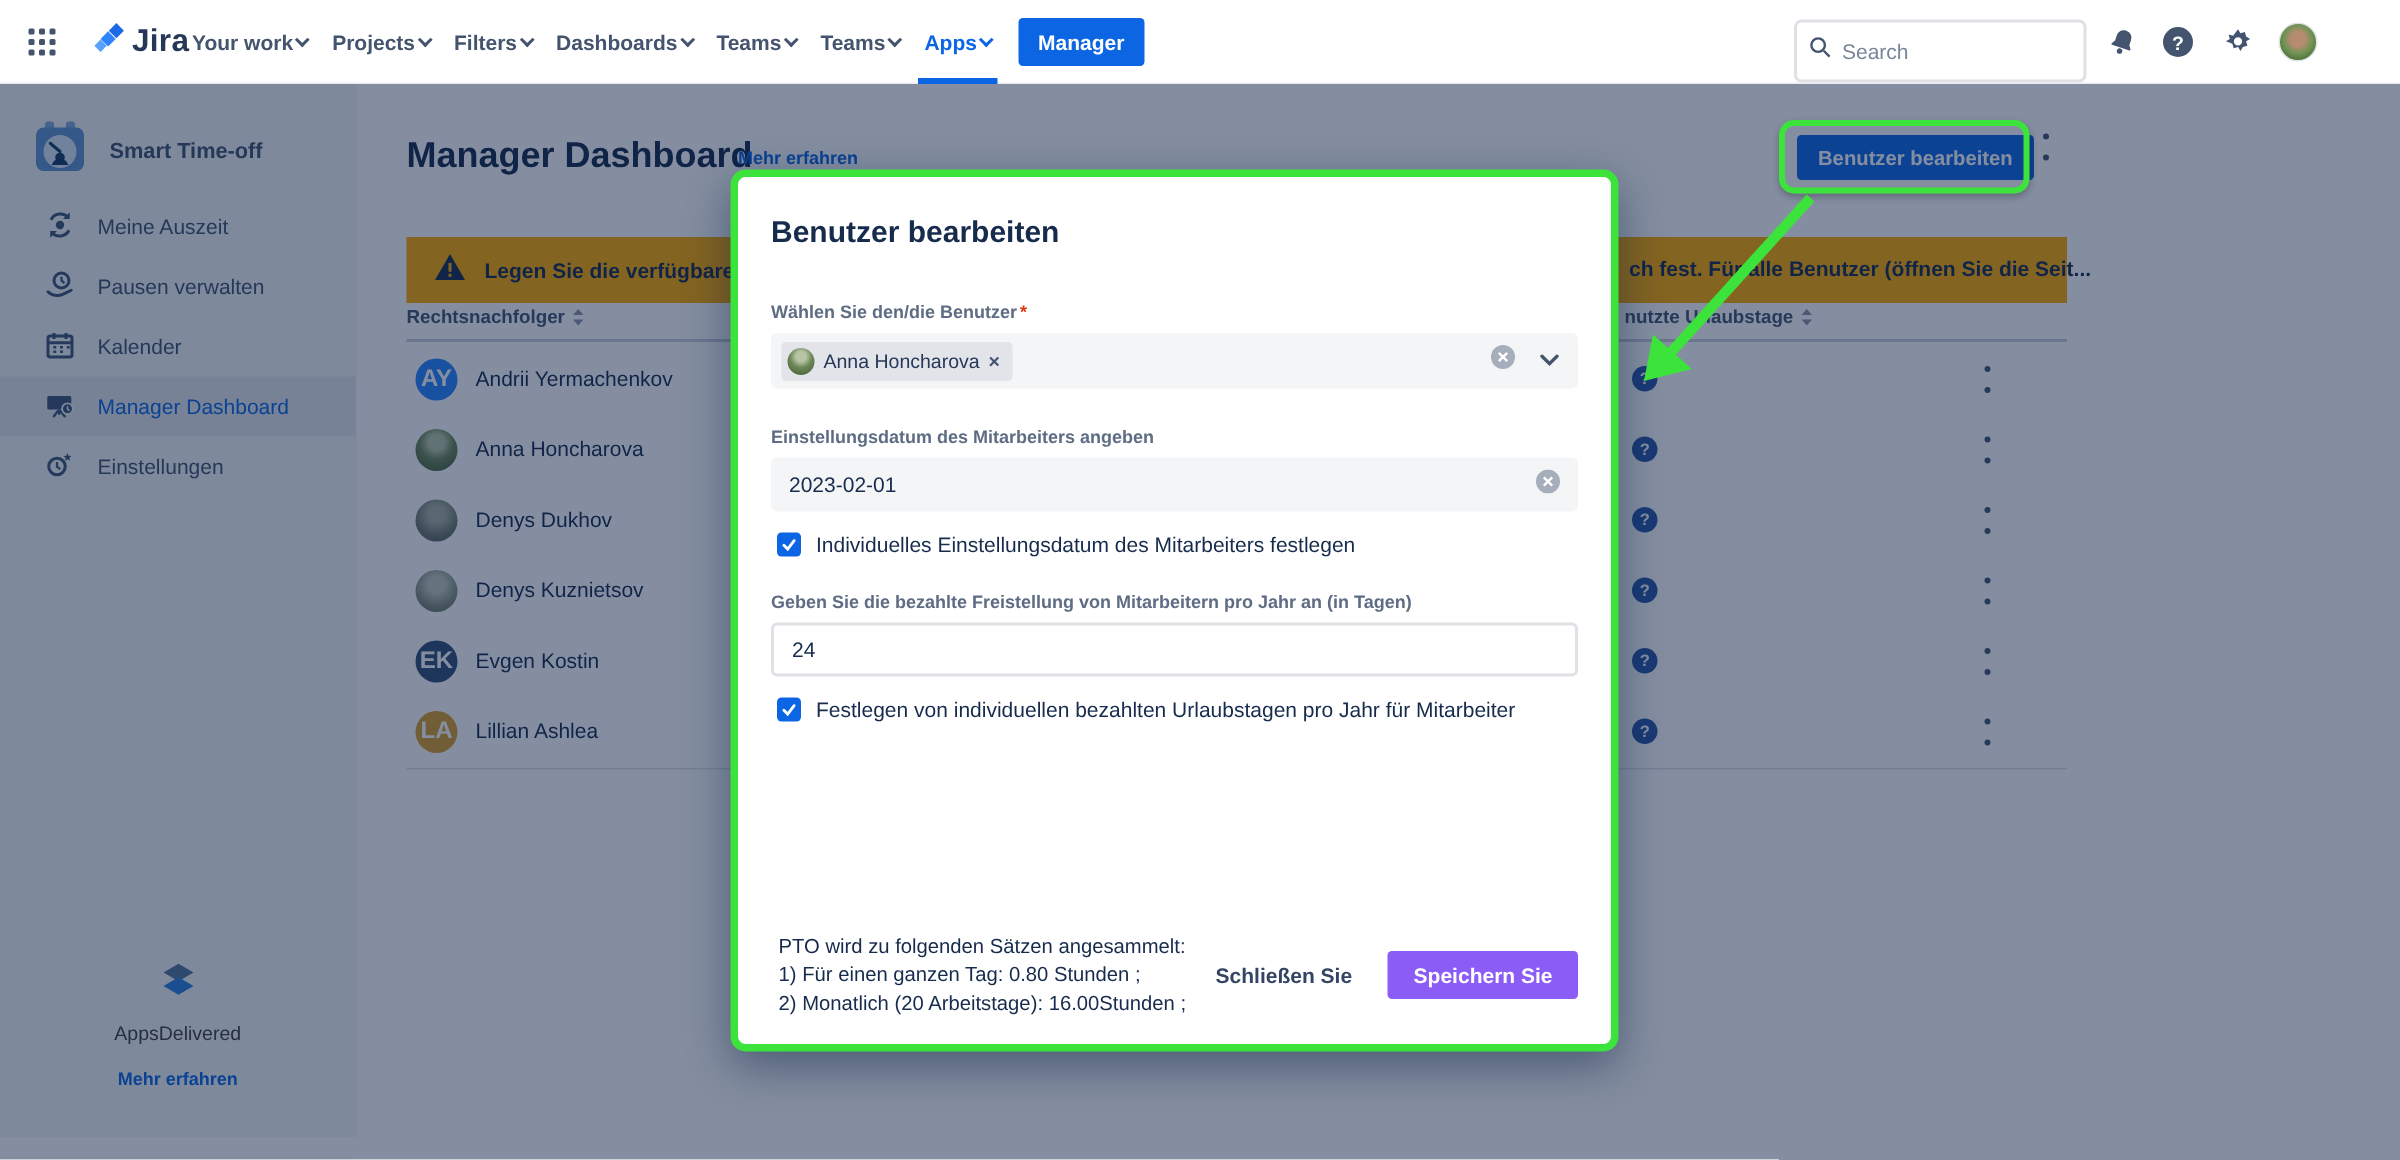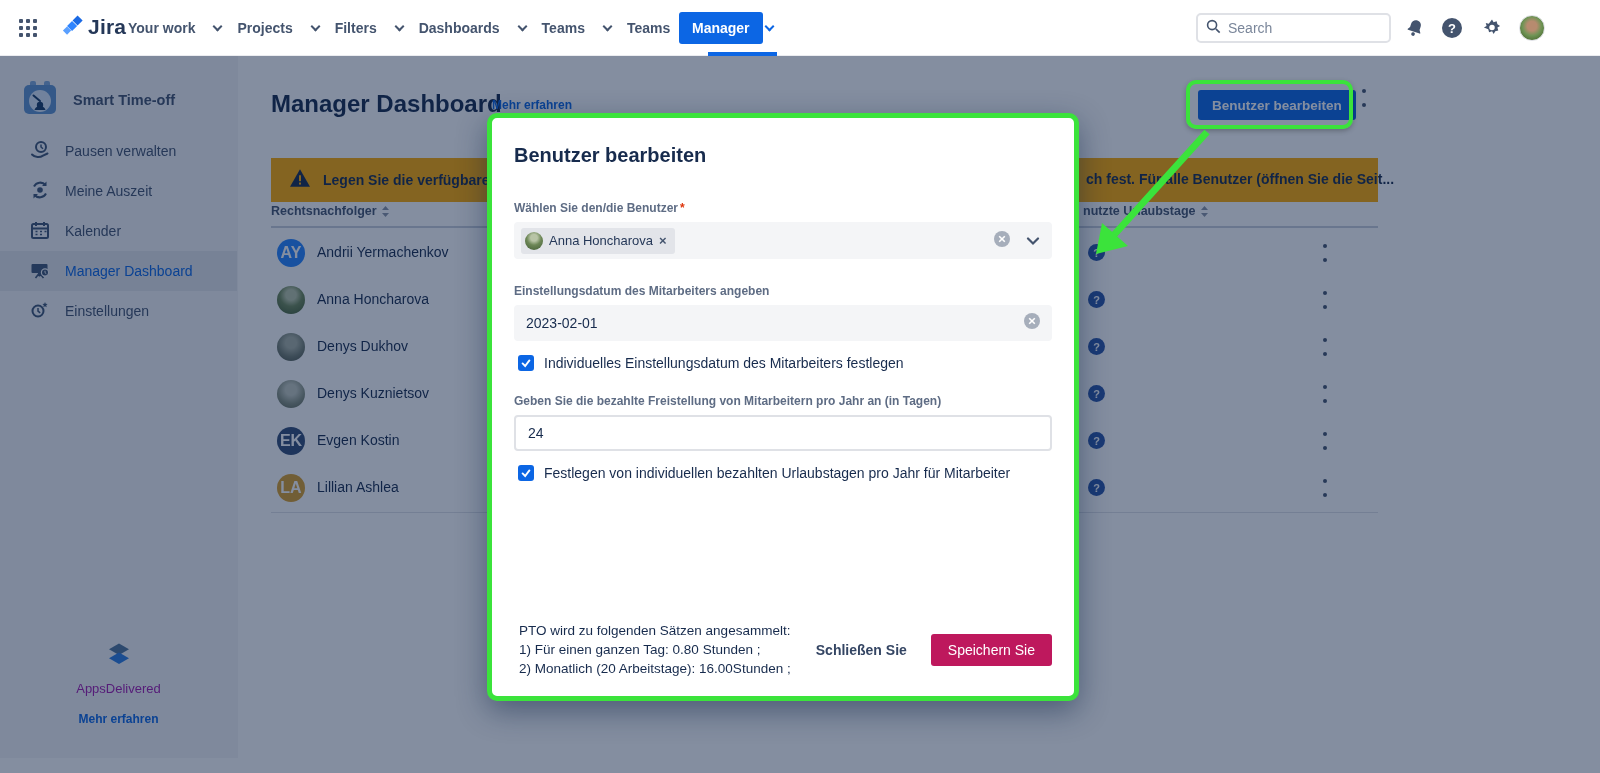--- a/index.html
+++ b/index.html
@@ -9,30 +9,30 @@
 
   
   .navbar { position:absolute; left:0; top:0; width:1600px; height:56px; background:#fff;
     border-bottom:1px solid #EBECF0; z-index:5; }
   .appgrid { position:absolute; left:19px; top:19px; width:19px; height:19px;
     display:grid; grid-template-columns:repeat(3,4px); grid-template-rows:repeat(3,4px); gap:3px; cursor:pointer;}
   .appgrid i { background:#44546E; border-radius:1px; }
   .logo { position:absolute; left:62px; top:14px; display:flex; align-items:center; gap:4px; cursor:pointer; }
   .logo-text { font-size:21px; font-weight:600; color:#253858; letter-spacing:.2px; }
   .nav-items { position:absolute; left:128px; top:0; height:56px; display:flex; align-items:center; gap:16px; }
-  .nav-item { display:flex; align-items:center; gap:19px; font-size:14px; font-weight:600; color:#44546E;
+  .nav-item { display:flex; align-items:center; gap:3px; font-size:14px; font-weight:600; color:#44546E;
     height:56px; cursor:pointer; position:relative; }
   .chev { width:7px; height:7px; border-right:2px solid #44546E; border-bottom:2px solid #44546E;
     transform:rotate(45deg); margin-top:-4px; }
   .nav-item.active { color:#0C66E4; }
   .nav-item.active .chev { border-color:#0C66E4; }
   .nav-item.active::after { content:""; position:absolute; left:-4px; right:-4px; bottom:0; height:4px; background:#0C66E4; }
   .create-btn { position:absolute; left:679px; top:12px; height:32px; padding:0 13px; background:#0C66E4;
     color:#fff; font-size:14px; font-weight:600; border:none; border-radius:3px; display:flex; align-items:center; cursor:pointer; }
-  .searchbox { position:absolute; left:1196px; top:13px; width:195px; height:30px; border:2px solid #DFE1E6;
+  .searchbox { position:absolute; left:1196px; top:13px; width:195px; height:42px; border:2px solid #DFE1E6;
     border-radius:5px; display:flex; align-items:center; padding:4px 8px; gap:7px; background:#fff; }
   .searchbox input { border:none; outline:none; font-size:14px; color:#172B4D; width:140px;
     font-family:"Liberation Sans",sans-serif; background:transparent; }
   .searchbox input::placeholder { color:#7A869A; }
   .nav-ic { position:absolute; top:17px; width:22px; height:22px; display:flex; align-items:center; justify-content:center; cursor:pointer; }
   .help-badge { width:20px; height:20px; border-radius:50%; background:#44546E; color:#fff; font-size:13px;
     font-weight:700; display:flex; align-items:center; justify-content:center; }
   .nav-avatar { position:absolute; left:1519px; top:15px; width:26px; height:26px; border-radius:50%;
     background:radial-gradient(circle at 50% 42%, #b78b6f 0 26%, #6f9455 52%, #39551f 100%);
     border:1px solid #DFE1E6; cursor:pointer; }
@@ -40,21 +40,21 @@
   
   .sidebar { position:absolute; left:0; top:56px; width:272px; height:702px; background:#F4F5F7;
     border-right:1px solid #DFE1E6; }
   .app-head { position:absolute; left:20px; top:22px; display:flex; align-items:center; gap:13px; }
   .app-head-title { font-size:14.5px; font-weight:700; color:#42526E; }
   .menu { position:absolute; left:0; top:75px; width:237px; }
   .menu-item { height:40px; display:flex; align-items:center; padding-left:30px; gap:15px; cursor:pointer;
     font-size:14px; color:#42526E; }
   .menu-item.active { background:#E4E7EB; color:#0C66E4; }
   .side-foot { position:absolute; left:0; bottom:32px; width:237px; text-align:center; }
-  .side-foot .brand { font-size:13px; color:#a21caf; margin-top:10px; }
+  .side-foot .brand { font-size:13px; color:#404040; margin-top:10px; }
   .side-foot .flink { font-size:12px; font-weight:700; color:#0C66E4; margin-top:16px; cursor:pointer; }
 
   
   .main { position:absolute; left:238px; top:56px; width:1362px; height:717px; background:#fff; }
   .page-title { position:absolute; left:33px; top:34px; font-size:24px; font-weight:600; color:#172B4D; }
   .learn-more { position:absolute; left:254px; top:42px; font-size:12px; font-weight:700; color:#0C66E4; cursor:pointer; }
   .edit-users-btn { position:absolute; left:960px; top:34px; height:30px; padding:0 14px; background:#0C66E4;
     color:#fff; font-size:13.5px; font-weight:600; border:none; border-radius:3px; cursor:pointer; }
   .hdr-dots { position:absolute; left:1124px; top:40px; }
   .dots-v { width:4px; height:4px; border-radius:50%; background:#44546E; position:relative; }
@@ -108,21 +108,21 @@
   .cbx { width:16px; height:16px; background:#0C66E4; border-radius:3px; display:flex; align-items:center;
     justify-content:center; cursor:pointer; flex:none; }
   .cbx-label { font-size:14px; color:#172B4D; }
   .lbl-3 { margin-top:23px; }
   .field.white { background:#fff; border:2px solid #DFE1E6; }
   .modal-footer { position:absolute; left:27px; right:22px; bottom:18px; display:flex; align-items:center; }
   .accrual { font-size:13.5px; color:#172B4D; line-height:19px; }
   .accrual .b { font-weight:400; }
   .footer-actions { margin-left:auto; display:flex; align-items:center; gap:24px; }
   .close-lbl { font-size:14px; font-weight:600; color:#344563; cursor:pointer; }
-  .save-btn { height:32px; padding:0 17px; background:#be185d; color:#fff; font-size:14px; font-weight:400;
+  .save-btn { height:32px; padding:0 17px; background:#8b5cf6; color:#fff; font-size:14px; font-weight:700;
     border:none; border-radius:3px; cursor:pointer; }
 
   
   .green-box { position:absolute; left:1186px; top:80px; width:167px; height:49px; border:4px solid #3BE33B;
     border-radius:10px; z-index:60; box-shadow:0 2px 5px rgba(0,0,0,0.25); }
   .arrow-svg { position:absolute; left:0; top:0; width:1600px; height:773px; z-index:60; pointer-events:none; }
 </style>
 </head>
 <body>
 
@@ -219,38 +219,38 @@
           <circle cx="20" cy="27" r="3.2" fill="#173A66"></circle>
           <path d="M14.5 32c1-3 3-4 5.5-4s4.5 1 5.5 4z" fill="#173A66"></path>
         </svg>
       </span>
       <span class="app-head-title">Smart Time-off</span>
     </div>
     <div class="menu">
       <div class="menu-item">
         <span>
           <svg width="20" height="20" viewBox="0 0 20 20">
-              <circle cx="11" cy="7" r="5" fill="none" stroke="#3E5574" stroke-width="2"></circle>
-              <path d="M11 4.5V7l2 1.8" stroke="#3E5574" stroke-width="1.5" fill="none"></path>
-              <path d="M2 14.5c3 3.2 8 3.2 11 1.2l4.5-2.2" stroke="#3E5574" stroke-width="2" fill="none" stroke-linecap="round"></path>
-            </svg>
-        </span>
-        <span>Pausen verwalten</span>
-      </div>
-      <div class="menu-item">
-        <span>
-          <svg width="20" height="20" viewBox="0 0 20 20">
               <path d="M4 6.5a7 7 0 0 1 11.5-1.5" fill="none" stroke="#3E5574" stroke-width="2"></path>
               <path d="M16.5 1.5v4.5h-4.5z" fill="#3E5574"></path>
               <path d="M16 13.5A7 7 0 0 1 4.5 15" fill="none" stroke="#3E5574" stroke-width="2"></path>
               <path d="M3.5 18.5V14h4.5z" fill="#3E5574"></path>
               <circle cx="10" cy="10" r="2.8" fill="#3E5574"></circle>
             </svg>
         </span>
         <span>Meine Auszeit</span>
+      </div>
+      <div class="menu-item">
+        <span>
+          <svg width="20" height="20" viewBox="0 0 20 20">
+              <circle cx="11" cy="7" r="5" fill="none" stroke="#3E5574" stroke-width="2"></circle>
+              <path d="M11 4.5V7l2 1.8" stroke="#3E5574" stroke-width="1.5" fill="none"></path>
+              <path d="M2 14.5c3 3.2 8 3.2 11 1.2l4.5-2.2" stroke="#3E5574" stroke-width="2" fill="none" stroke-linecap="round"></path>
+            </svg>
+        </span>
+        <span>Pausen verwalten</span>
       </div>
       <div class="menu-item">
         <span>
           <svg width="20" height="20" viewBox="0 0 20 20">
               <rect x="2" y="4" width="16" height="14" rx="1.5" fill="none" stroke="#3E5574" stroke-width="2"></rect>
               <path d="M6 2v4M14 2v4M2 8.5h16" stroke="#3E5574" stroke-width="2"></path>
               <path d="M5.5 11.5h2m2.5 0h2m2.5 0h2m-11 3h2m2.5 0h2" stroke="#3E5574" stroke-width="1.6"></path>
             </svg>
         </span>
         <span>Kalender</span>

